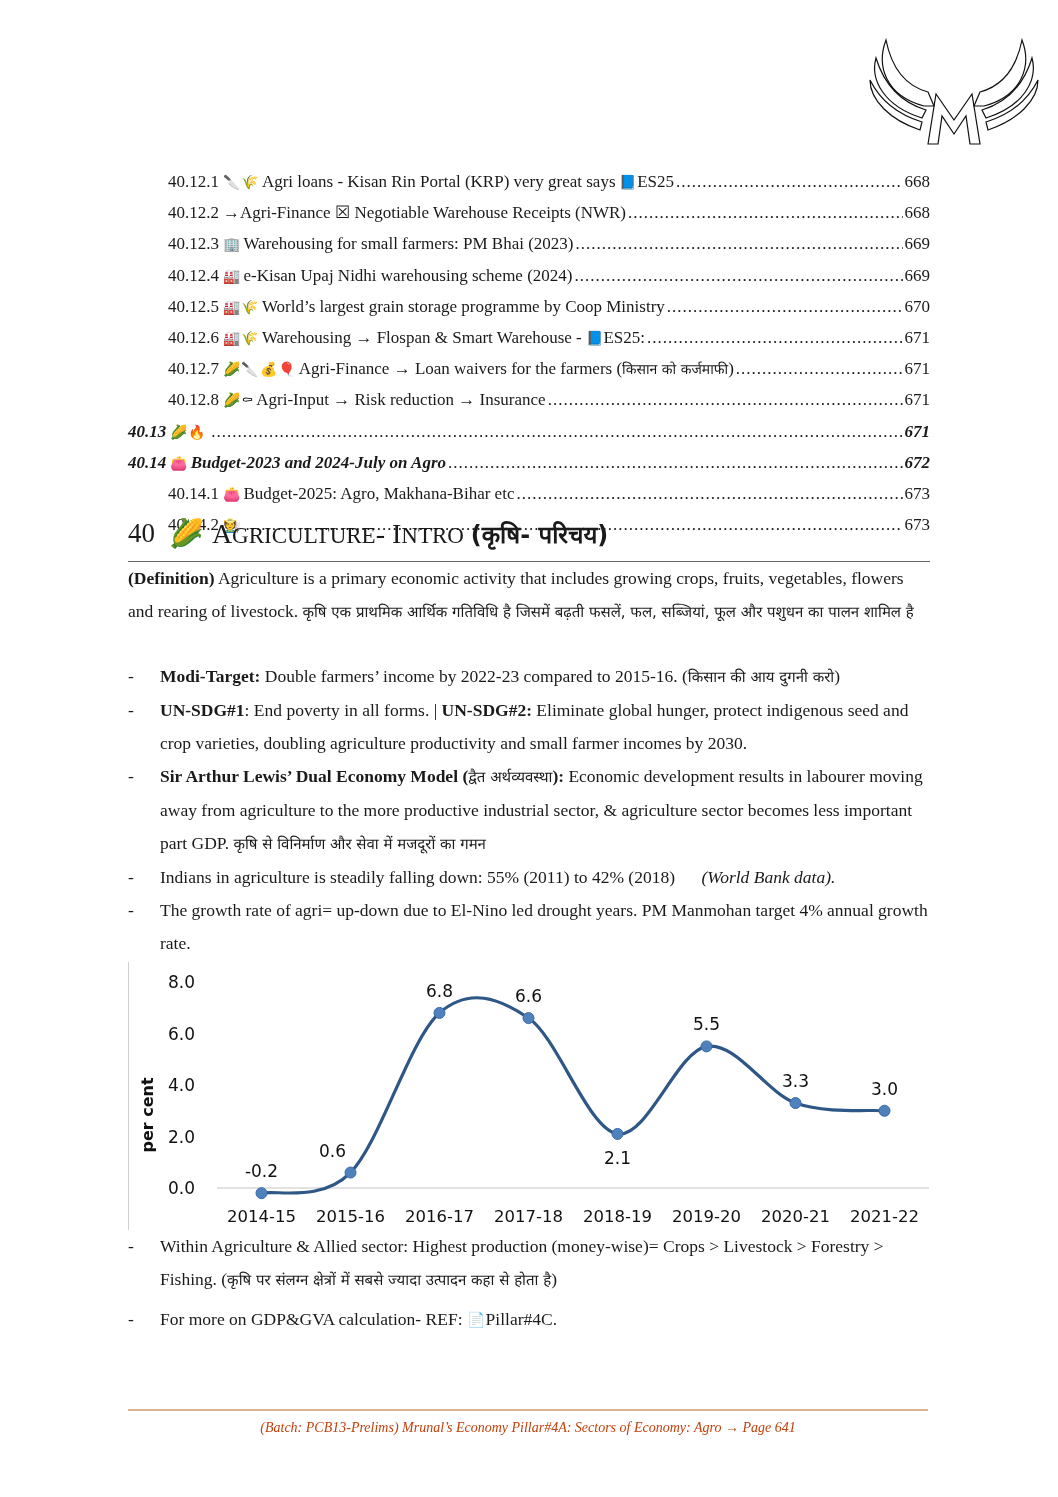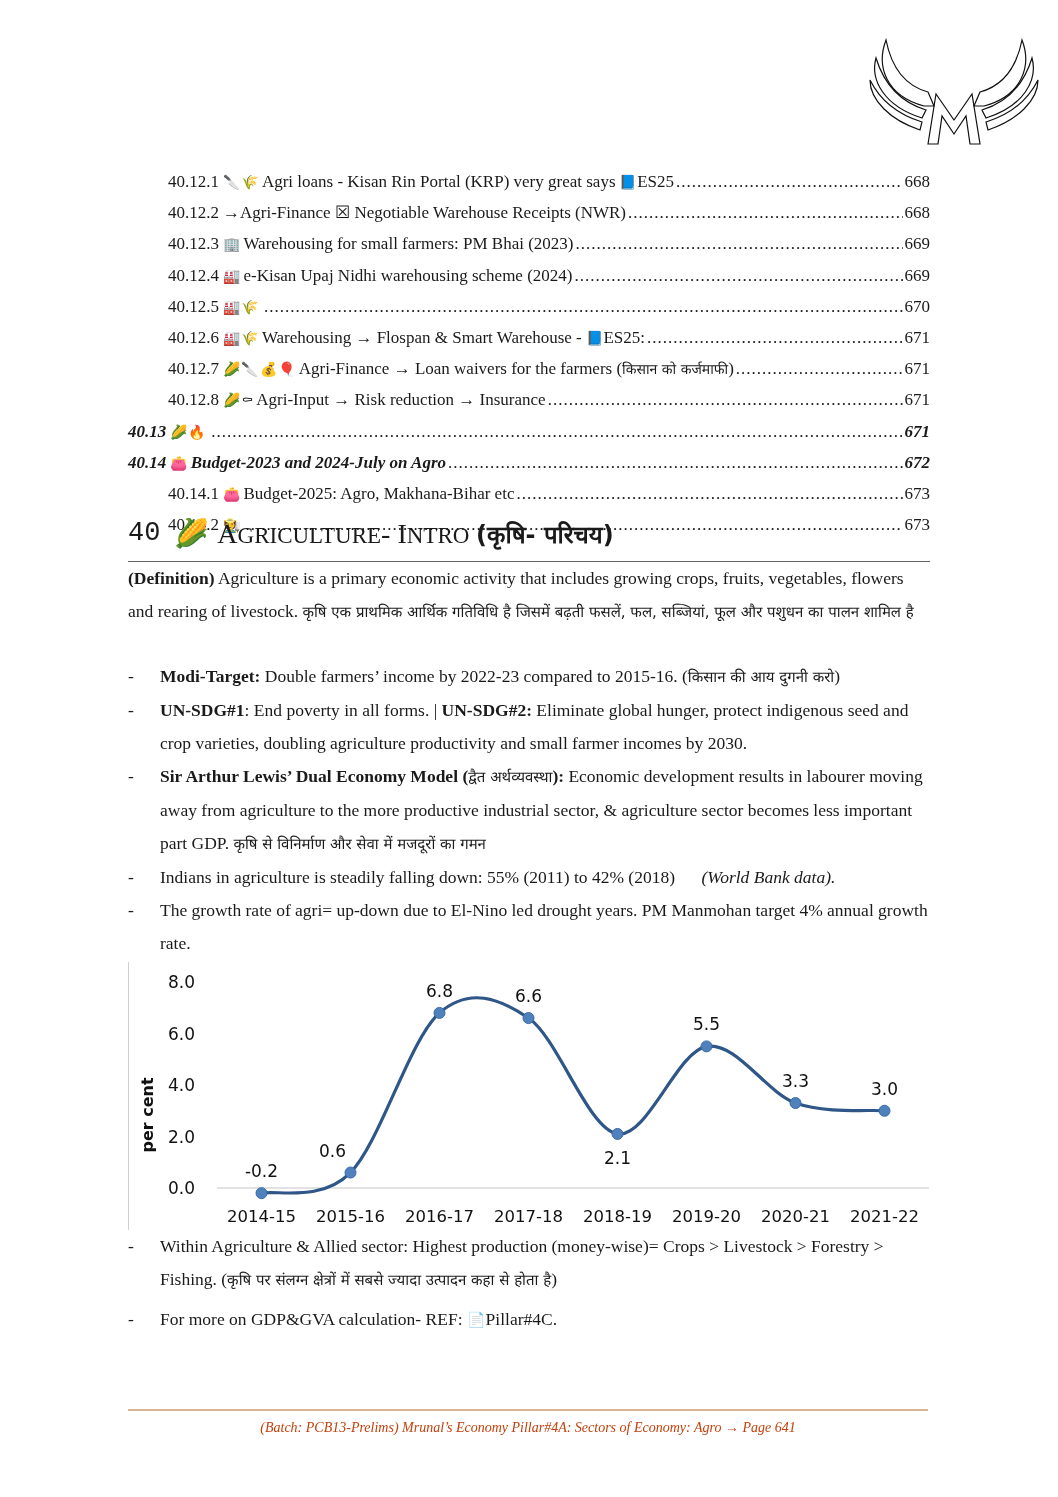--- a/index.html
+++ b/index.html
@@ -19,21 +19,21 @@
   .toc-title { flex: 0 0 auto; }
   .toc-dots { flex: 1 1 auto; overflow: hidden; margin: 0 2px; letter-spacing: 1px; }
   .toc-dots::before { content: "................................................................................................................................................................................................................................"; font-weight: normal; font-style: normal; }
   .toc-page { flex: 0 0 auto; }
   .hi { font-family: "DejaVu Sans", sans-serif; font-size: 14px; }
   .main .hi { font-style: normal; font-weight: bold; font-size: 13px; }
 
   
   .h1 { position: absolute; left: 128px; top: 505px; width: 802px; height: 56px;
         display: flex; align-items: center; font-size: 27px; border-bottom: 1.5px solid #666; }
-  .h1 .num { margin-right: 14px; font-family: Liberation Mono, monospace; }
+  .h1 .num { margin-right: 14px; }
   .h1 .corn { font-size: 28px; margin-right: 8px; }
   .h1 .sc-big { font-size: 28px; }
   .h1 .sc-small { font-size: 23px; }
   .h1 .hi { font-size: 24px; font-family: "DejaVu Sans", sans-serif; font-weight: bold; }
 
   .para { position: absolute; left: 128px; width: 802px; font-size: 17.5px; line-height: 33px; }
   .para .hi { font-size: 15px; }
 
   .bullets { position: absolute; left: 128px; width: 802px; font-size: 17.5px; }
   .bullet { display: flex; line-height: 33px; }
@@ -102,20 +102,21 @@
       <span class="toc-title"><span>e-Kisan Upaj Nidhi warehousing scheme (2024)</span></span>
       <span class="toc-dots"></span>
       <span class="toc-page">669</span>
     </div>
     <div class="toc-row sub">
       <span class="toc-num">40.12.5</span>
       <span class="toc-icons">
         <span>🏭</span>
         <span>🌾</span>
       </span>
+      <span class="toc-title"><span>World’s largest grain storage programme by Coop Ministry</span></span>
       <span class="toc-dots"></span>
       <span class="toc-page">670</span>
     </div>
     <div class="toc-row sub">
       <span class="toc-num">40.12.6</span>
       <span class="toc-icons">
         <span>🏭</span>
         <span>🌾</span>
       </span>
       <span class="toc-title"><span>Warehousing → Flospan &amp; Smart Warehouse - </span><span style="font-size: 14px; font-style: normal;">📘</span><span>ES25:</span></span>

